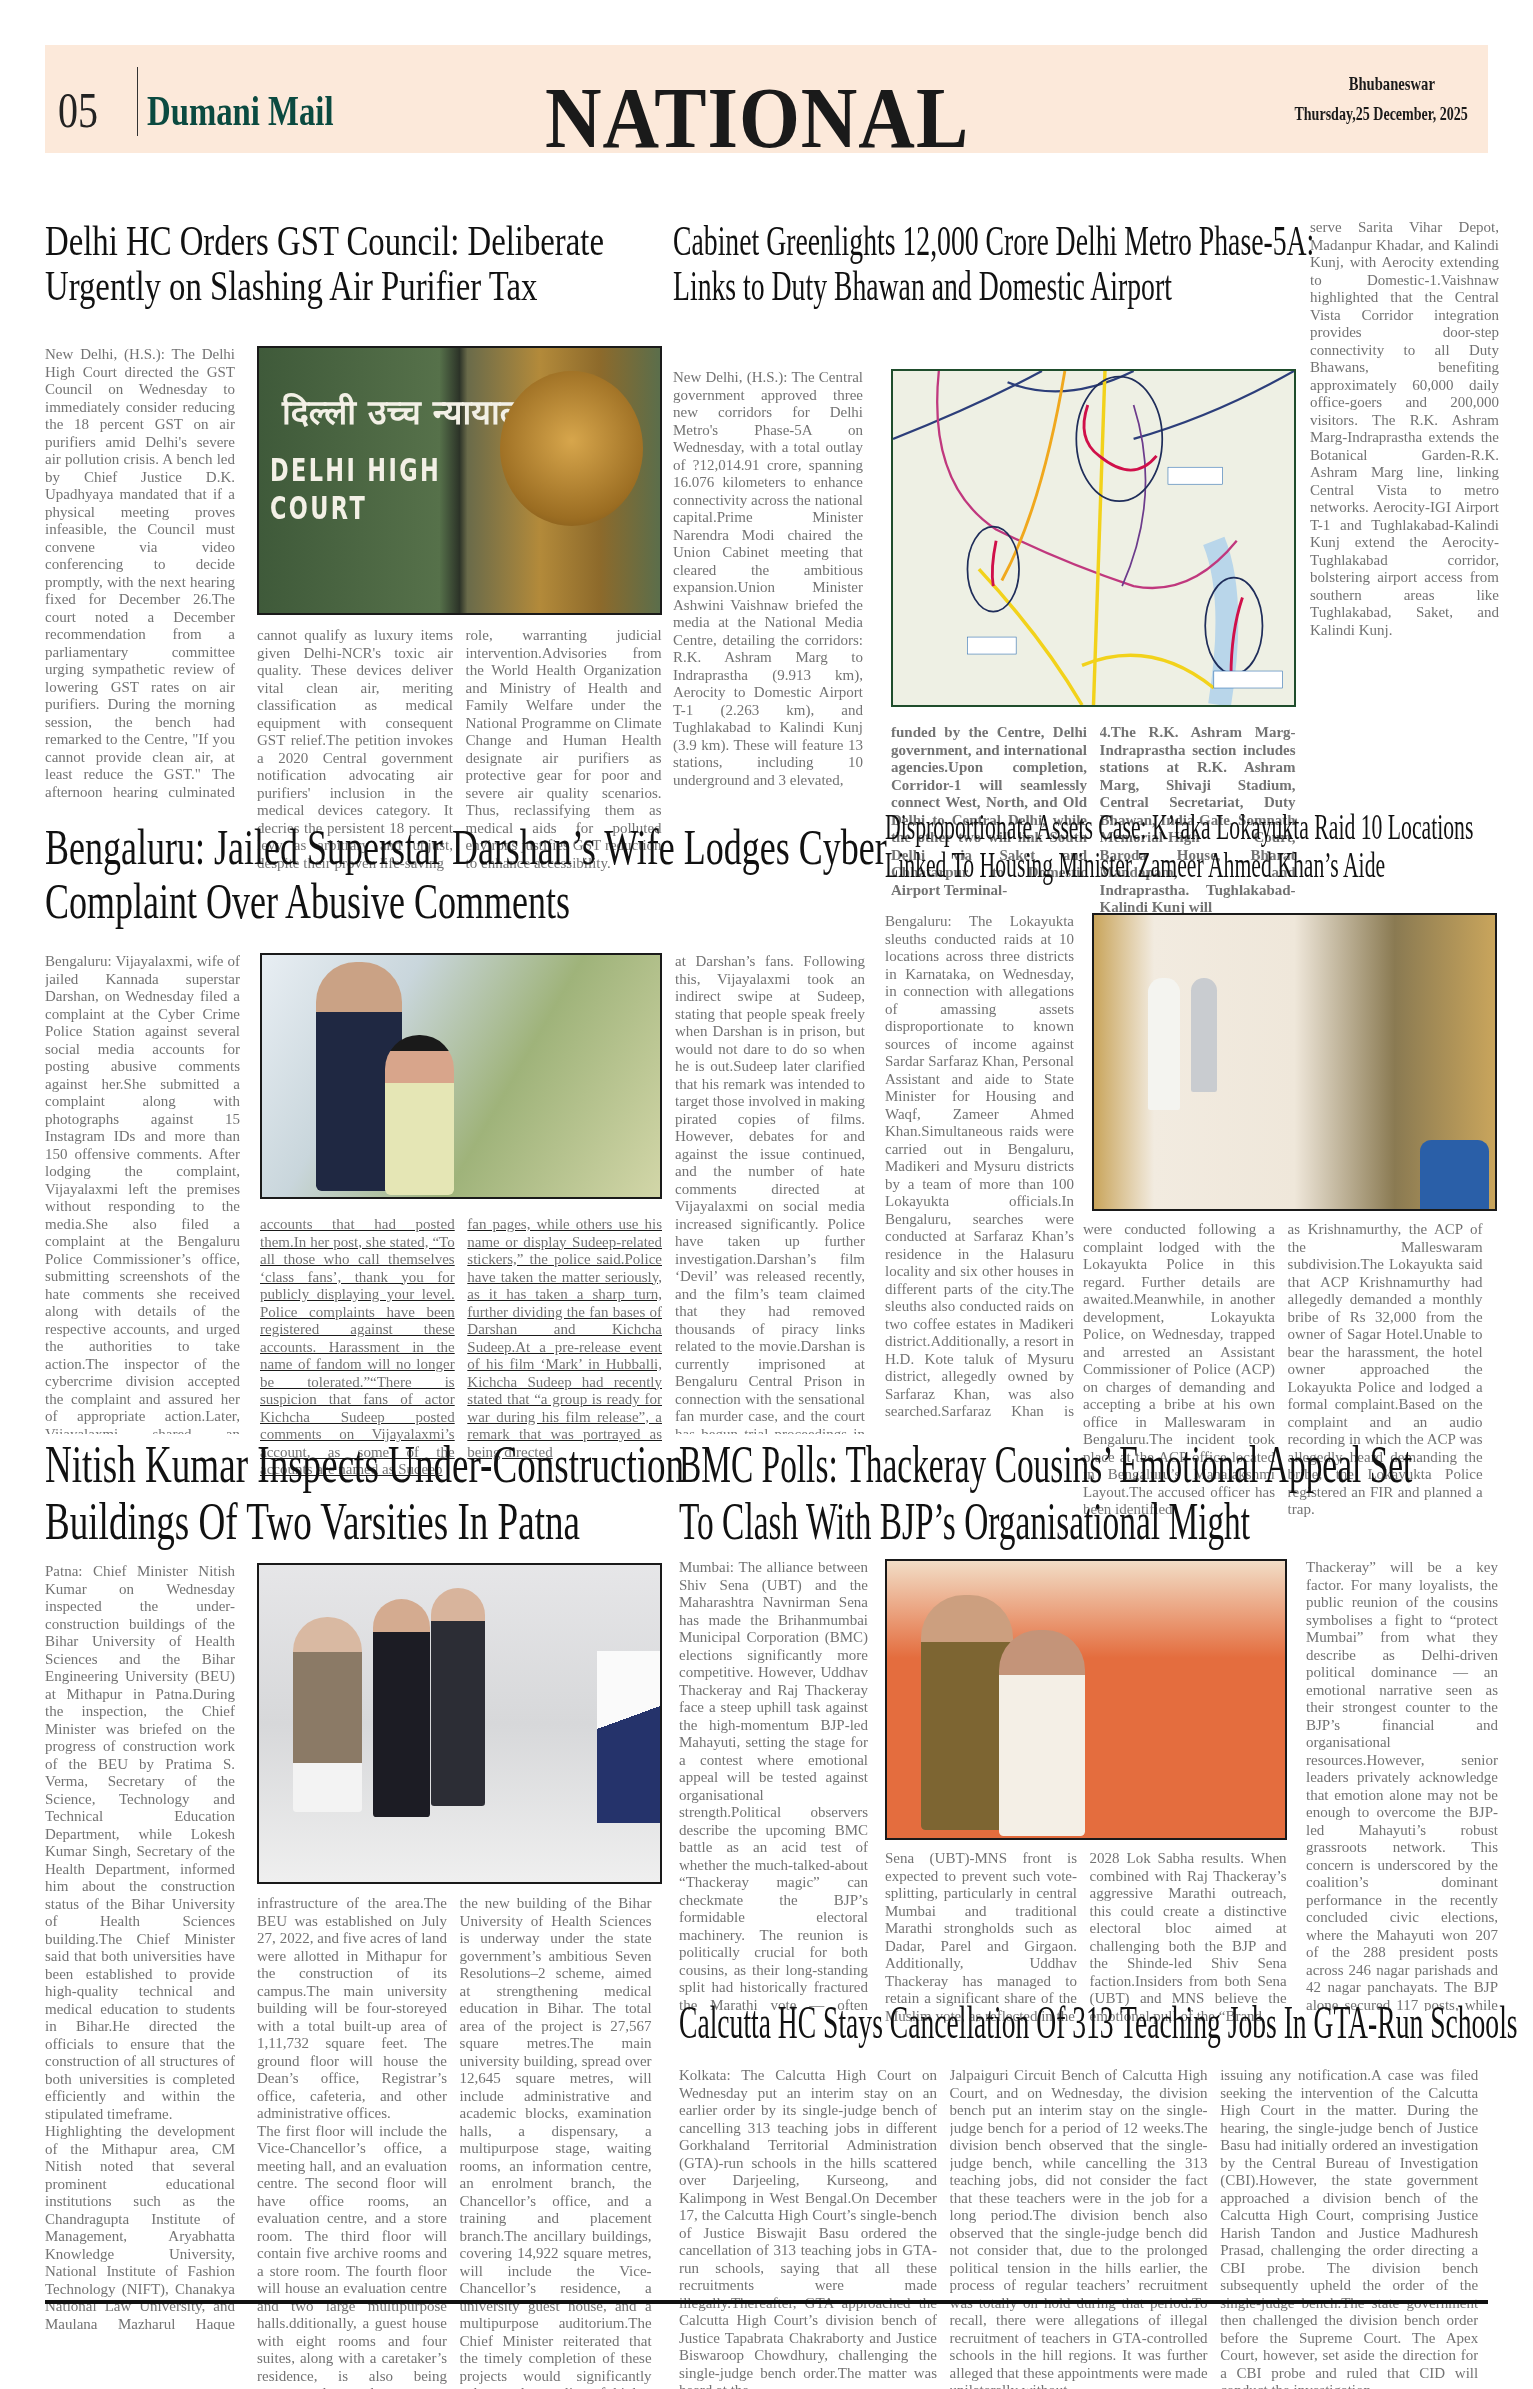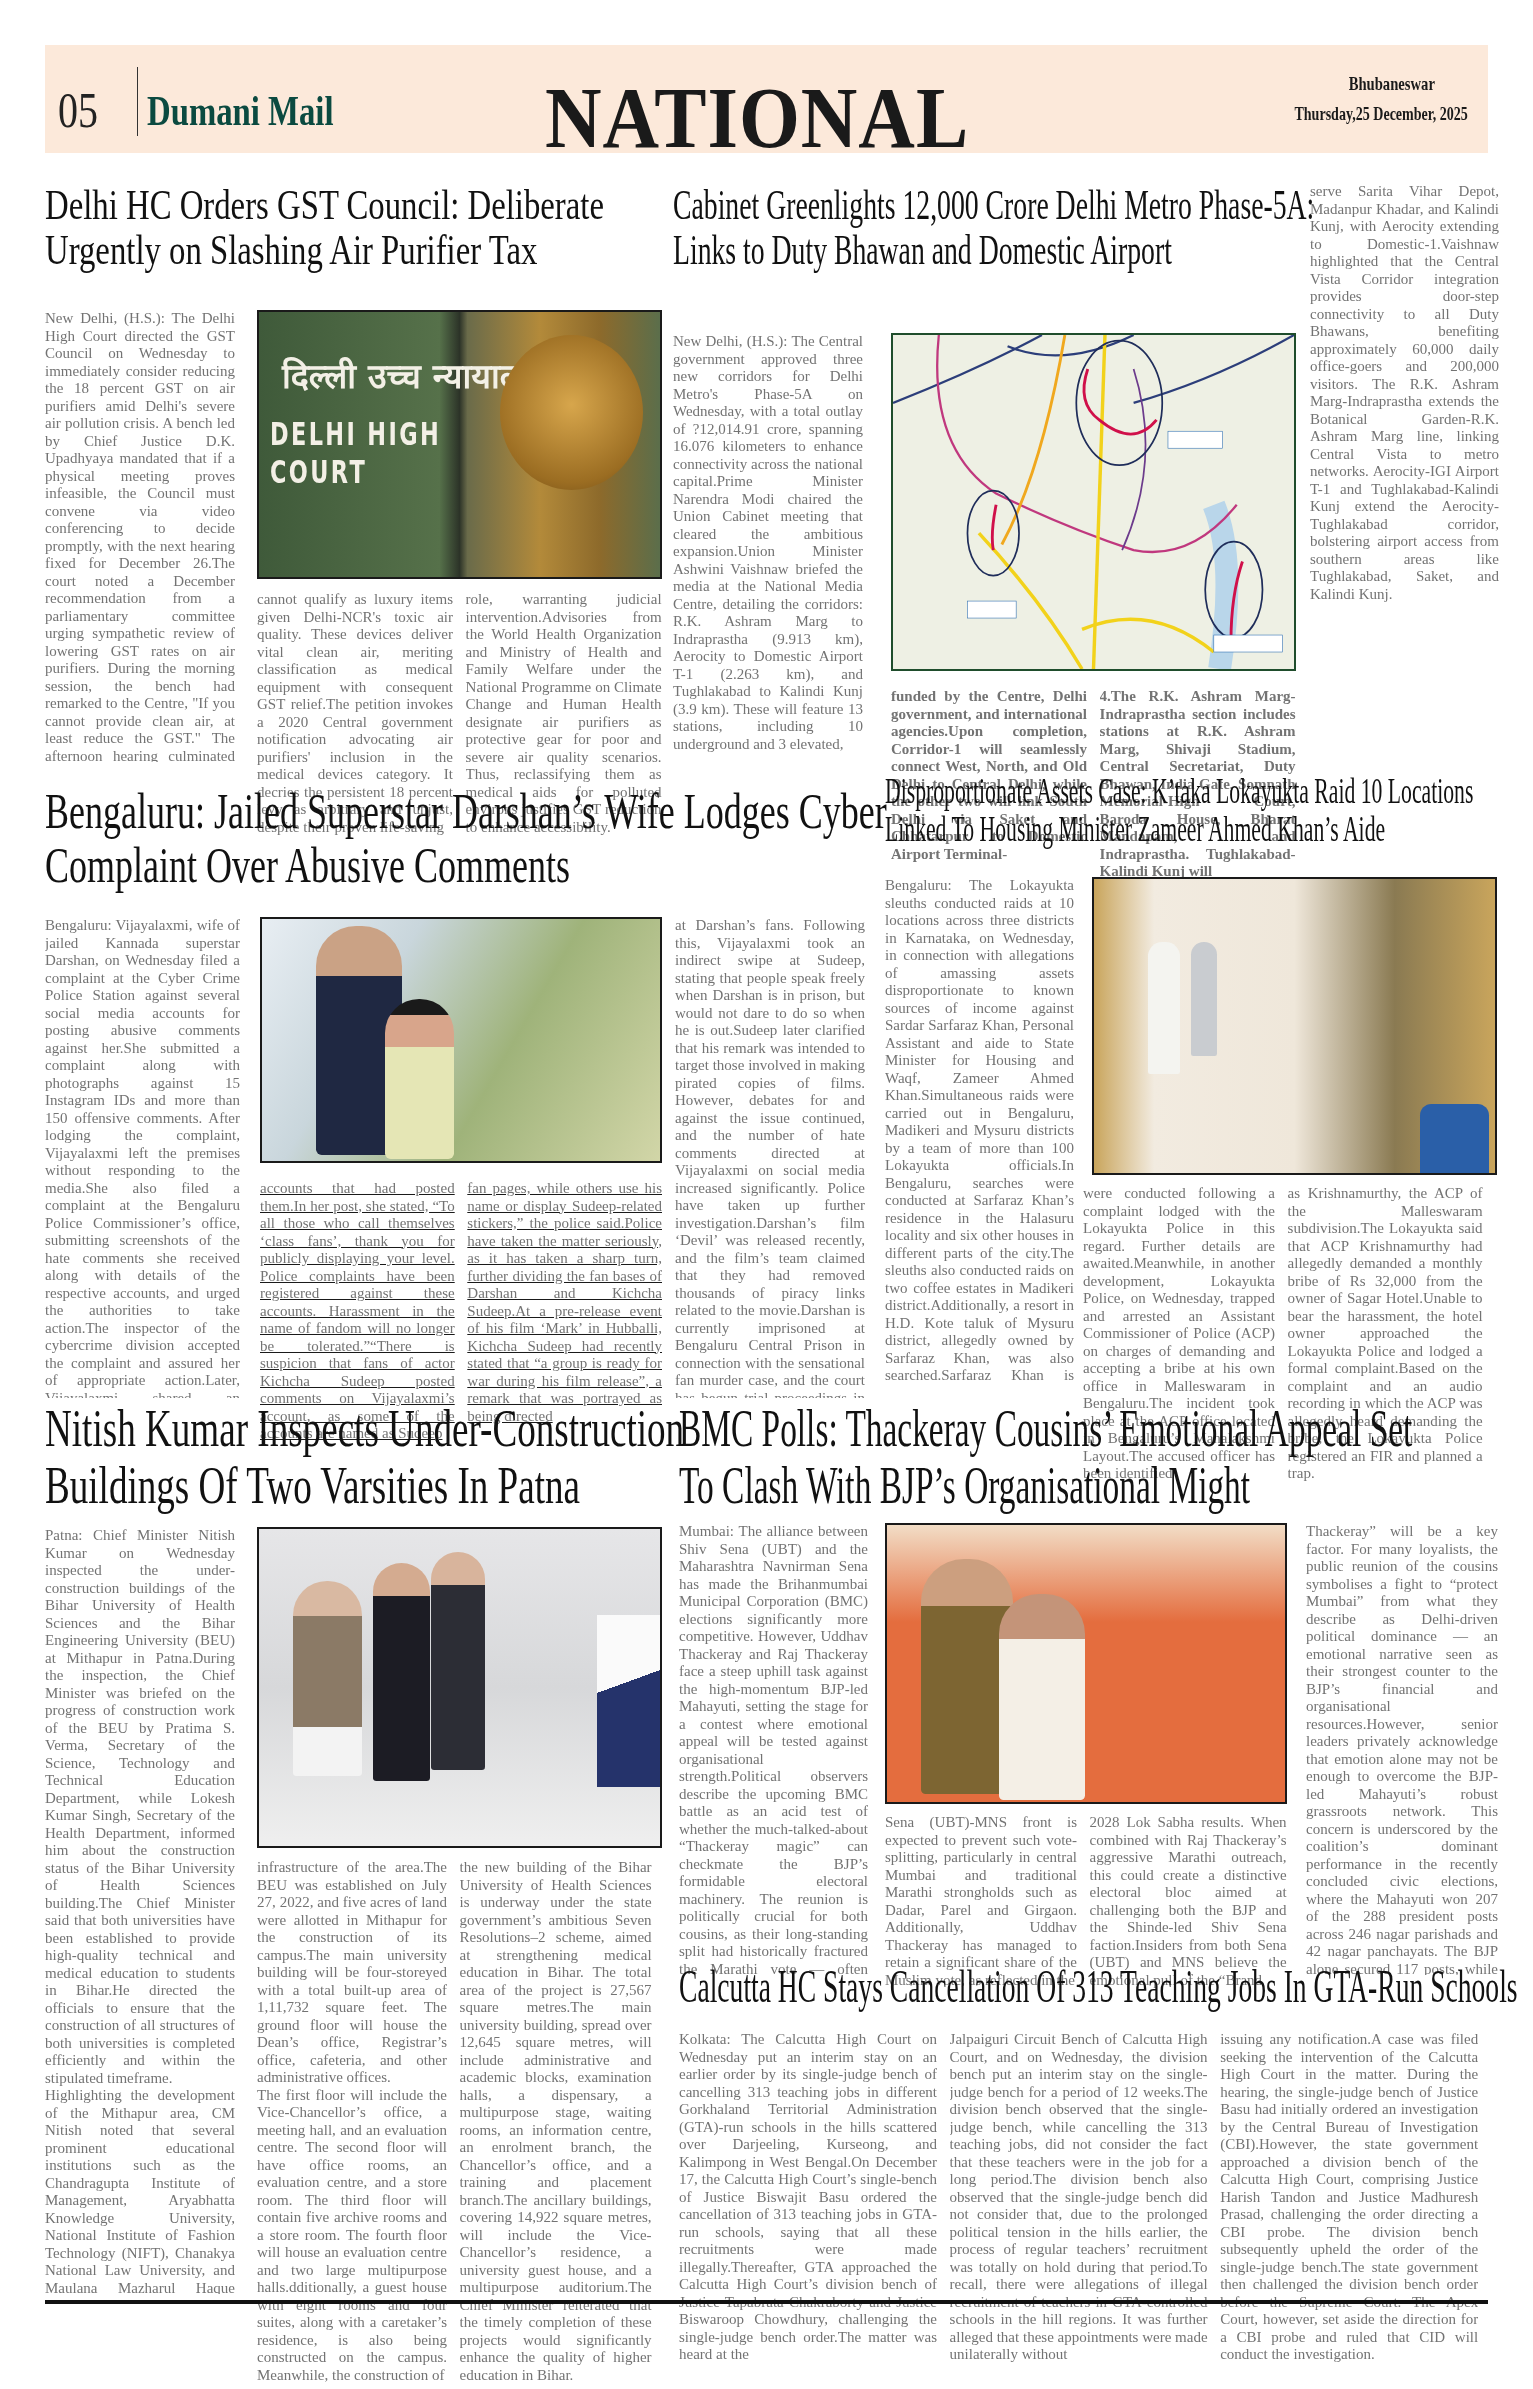--- a/index.html
+++ b/index.html
@@ -5,21 +5,21 @@
   html, body { margin: 0; padding: 0; background: #ffffff; }
   body { width: 1533px; height: 2389px; position: relative; overflow: hidden; font-family: "Liberation Serif", "DejaVu Serif", serif; color: #1a1a1a; }
   .masthead { position: absolute; left: 45px; top: 45px; width: 1443px; height: 108px; background: #fce9da; }
   .page-num { position: absolute; left: 12.6px; top: 40px; font-size: 50px; line-height: 1; font-weight: 300; color: #222; transform: scaleX(0.8); transform-origin: left; }
   .mh-divider { position: absolute; left: 92px; top: 22px; width: 1.1px; height: 69px; background: #333; }
   .paper-name { position: absolute; left: 102px; top: 45px; font-size: 42px; line-height: 1; font-weight: bold; color: #0b4a40; transform: scaleX(0.78); transform-origin: left; white-space: nowrap; }
   .section-name { position: absolute; left: 500px; top: 29px; font-size: 87px; line-height: 1; font-weight: bold; color: #1a1a1a; letter-spacing: 1.1px; transform: scaleX(0.9); transform-origin: left; }
   .city { position: absolute; right: 53px; top: 27.5px; font-size: 19.5px; font-weight: bold; transform: scaleX(0.75); transform-origin: right; white-space: nowrap; }
   .date { position: absolute; right: 20.6px; top: 58px; font-size: 19.5px; font-weight: bold; transform: scaleX(0.72); transform-origin: right; white-space: nowrap; }
 
-  .article { position: absolute; }
+  .article { position: absolute; margin-top: 36px; }
   .headline { margin: 0; font-weight: normal; color: #111; line-height: 1.08; transform-origin: left top; white-space: nowrap; }
   .cols { position: absolute; display: flex; gap: 12.6px; }
   .col { font-size: 15px; line-height: 17.5px; text-align: justify; color: #737373; overflow: hidden; }
   .col p { margin: 0; }
   .photo { position: absolute; border: 2.3px solid #1a1a1a; box-sizing: border-box; overflow: hidden; }
   .rule { position: absolute; height: 4px; background: #111; }
 
   
   .ph-court { background: linear-gradient(90deg, #3f5a3a 0%, #56714a 45%, #2c3328 50%, #6a6b4a 52%, #b38a3a 70%, #8d6a2b 85%, #5b6e4b 100%); }
   .ph-court .seal { position: absolute; right: 17px; top: 23px; width: 143px; height: 155px; border-radius: 50%; background: radial-gradient(circle at 50% 45%, #d7a64c, #9b6d22 70%, #6d4b16); }

